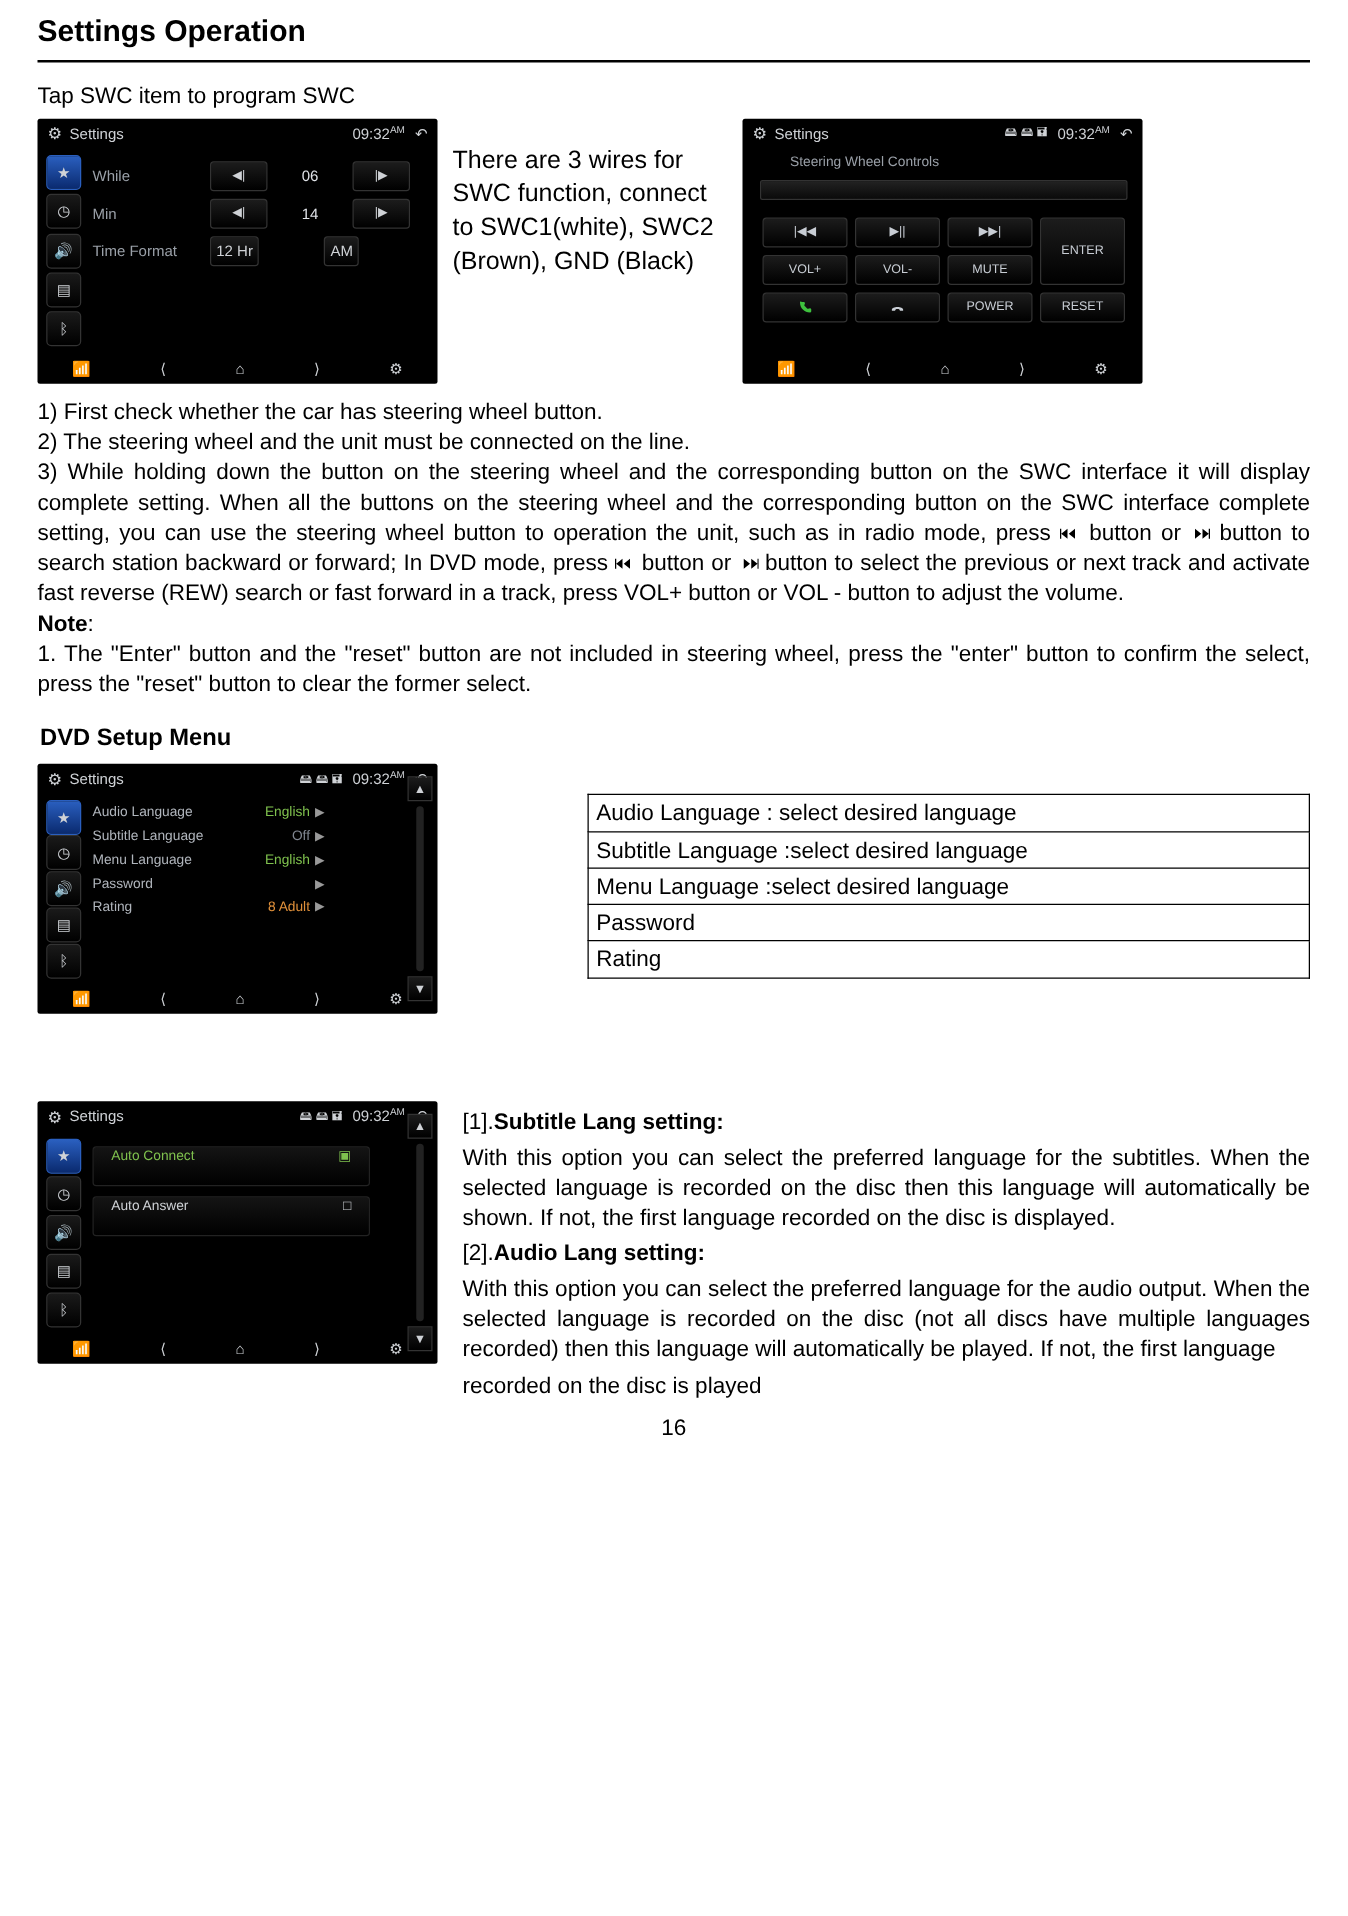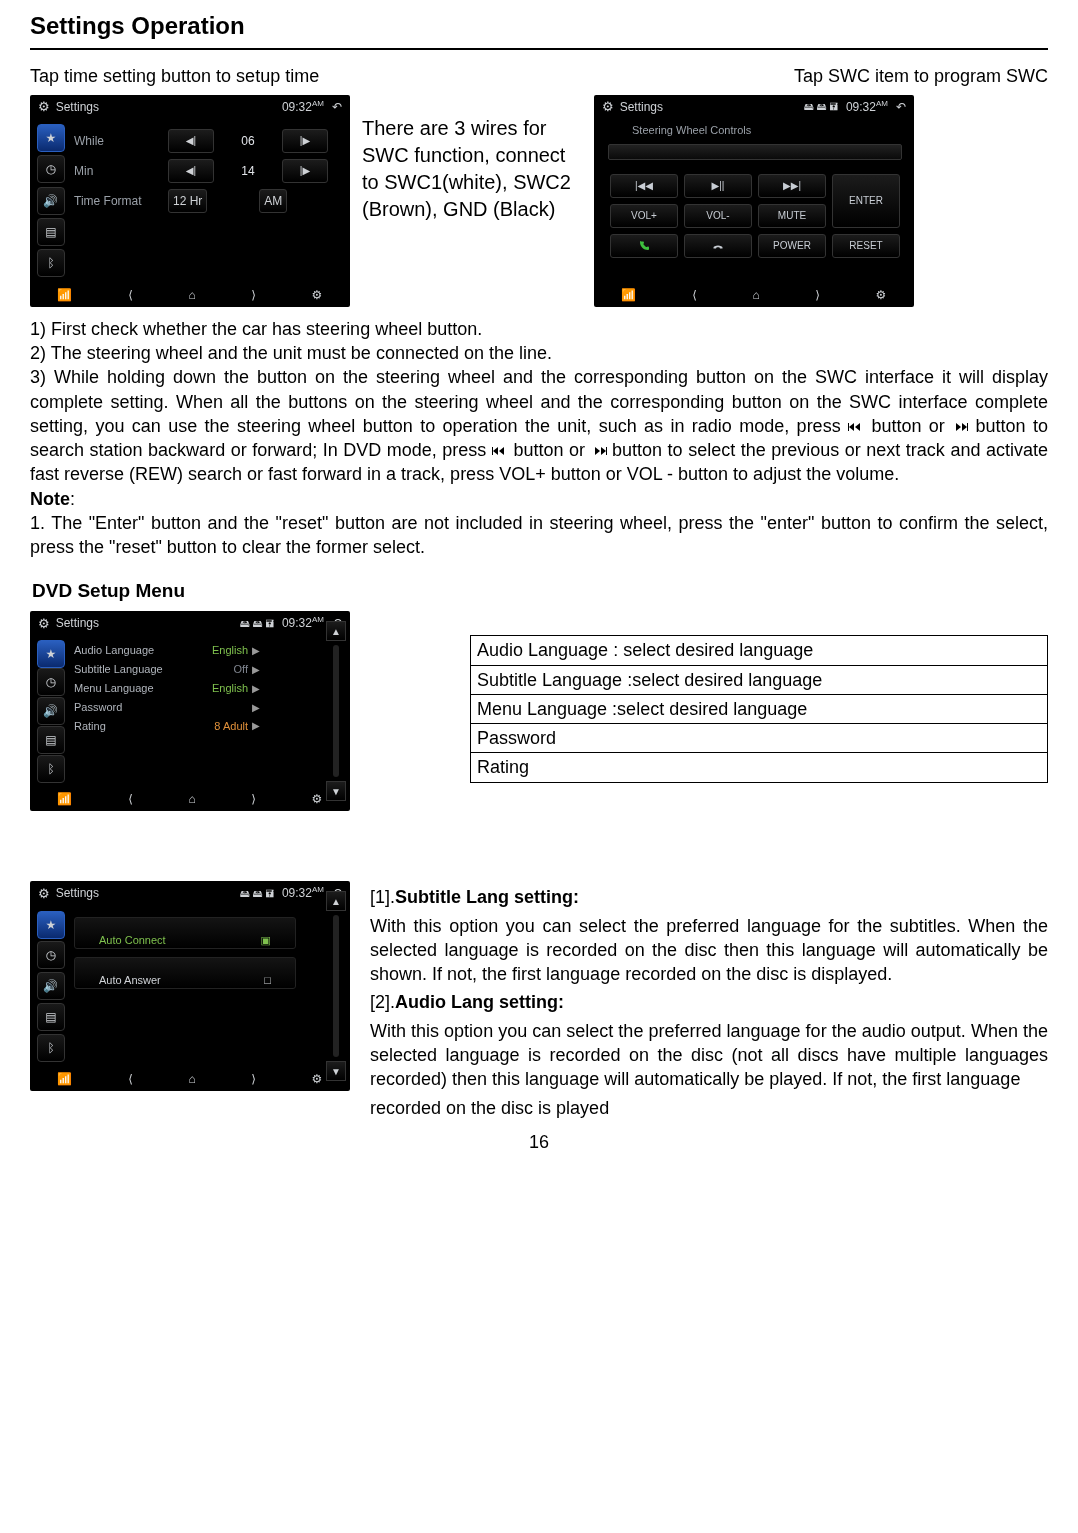--- a/index.html
+++ b/index.html
@@ -96,21 +96,21 @@
   .scroll-col .sbtn { width:18px; height:18px; border:1px solid #333; background:linear-gradient(#1c1c1c,#000); display:flex;align-items:center;justify-content:center; font-size:10px;}
   .scroll-col .track { flex:1; width:6px; background:#222; margin:4px 0; border-radius:3px;}
 
   .dvd-row { display:flex; align-items:center; gap:4px; margin:4px 0;}
   .dvd-row .lbl { width:110px; font-size:11px; color:#b0b5bc;}
   .dvd-row .val { width:60px; font-size:11px; text-align:right; color:#808690;}
   .dvd-row .val.green { color:#7fc14e;}
   .dvd-row .val.orange { color:#e0903a;}
   .dvd-row .chev { color:#999; font-size:10px;}
 
-  .bt-row { background: linear-gradient(#141414,#000); border-radius:3px; height:30px; margin:8px 24px 8px 0; display:flex; align-items:flex-end; justify-content:space-between; padding:0 24px; font-size:11px; border:1px solid #222;}
+  .bt-row { background: linear-gradient(#141414,#000); border-radius:3px; height:30px; margin:8px 24px 8px 0; display:flex; align-items:flex-start; justify-content:space-between; padding:0 14px; font-size:11px; border:1px solid #222;}
 
   .middle-note {
     width: 220px;
     font-size: 20px;
     line-height: 1.35;
     padding-top: 20px;
   }
 
   .swc-text p { margin: 0; text-align: justify;}
   .swc-text { margin: 4px 0 18px 0;}
@@ -133,21 +133,20 @@
   .tri { font-size:10px; }
   .gear { font-size:13px; }
 </style>
 </head>
 <body>
 
 <h1 class="section-title">Settings Operation</h1>
 <hr class="title-rule">
 
 <div class="two-col-header">
-  <div>Tap time setting button to setup time</div>
   <div>Tap SWC item to program SWC</div>
 </div>
 
 <div class="row-figures">
 
   <div class="screen">
     <div class="topbar">
       <div class="left">
         <span class="gear">⚙</span>
         <span>Settings</span>

